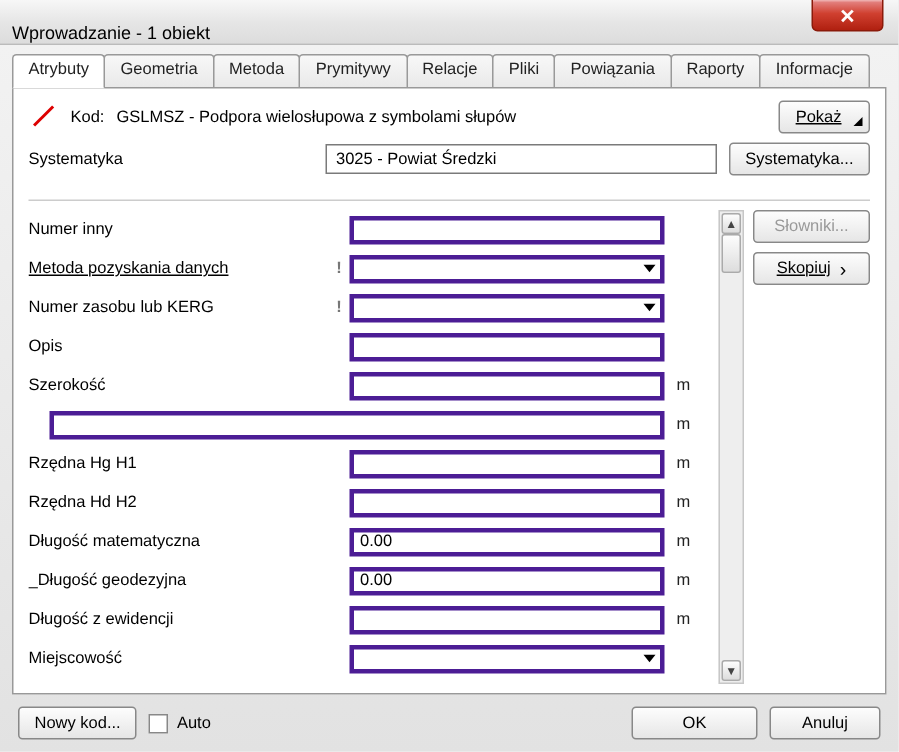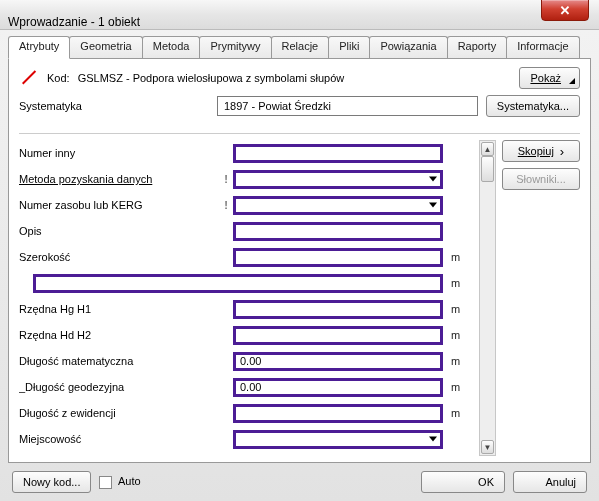--- a/index.html
+++ b/index.html
@@ -92,21 +92,21 @@
   .kod-value { flex:1; color:#000; }
 
   .btn {
     background: linear-gradient(to bottom,#fdfdfd,#e6e6e6);
     border: 1px solid #888;
     border-radius: 3px;
     padding: 2px 10px;
     font-size: 11px; font-family: inherit;
     min-width: 60px;
     height: 22px;
-    display: inline-flex; align-items:center; justify-content:flex-end;
+    display: inline-flex; align-items:center; justify-content:center;
     gap: 4px;
     color: #000;
     white-space: nowrap;
   }
   .btn.disabled { color:#999; }
   .btn.with-corner { position: relative; padding-right: 18px; }
   .btn.with-corner::after {
     content:""; position:absolute; right:4px; bottom:4px;
     width:0;height:0;border-left:6px solid transparent;border-bottom:6px solid #000;
   }
@@ -229,21 +229,21 @@
       <span class="kod-label">Kod:</span>
       <span class="kod-value">GSLMSZ - Podpora wielosłupowa z symbolami słupów</span>
       <button class="btn with-corner">
         <span class="underline-link">Pokaż</span>
       </button>
     </div>
 
     <div class="second-row">
       <span class="sys-label">Systematyka</span>
       <div class="sys-field">
-        <span>1897 - Powiat Średzki</span>
+        <span>3025 - Powiat Średzki</span>
       </div>
       <button class="btn" style="min-width:78px">Systematyka...</button>
     </div>
 
     <hr class="hr">
 
     <div class="attr-area">
       <div class="attr-scroll">
         <div class="attr-table" id="attr-table">
 
@@ -328,25 +328,25 @@
         <div class="vscroll">
           <div class="arrow">▲</div>
           <div class="track">
             <div class="thumb"></div>
           </div>
           <div class="arrow">▼</div>
         </div>
       </div>
 
       <div class="side-buttons">
+        <button class="btn disabled">Słowniki...</button>
         <button class="btn">
           <span class="underline-link">Skopiuj</span>
             <span class="arrow-r"></span>
         </button>
-        <button class="btn disabled">Słowniki...</button>
       </div>
     </div>
 
   </div>
 
   <div class="bottom-bar">
     <button class="btn">Nowy kod...</button>
     <label>
       <span class="checkbox"></span>
       <span>Auto</span>

